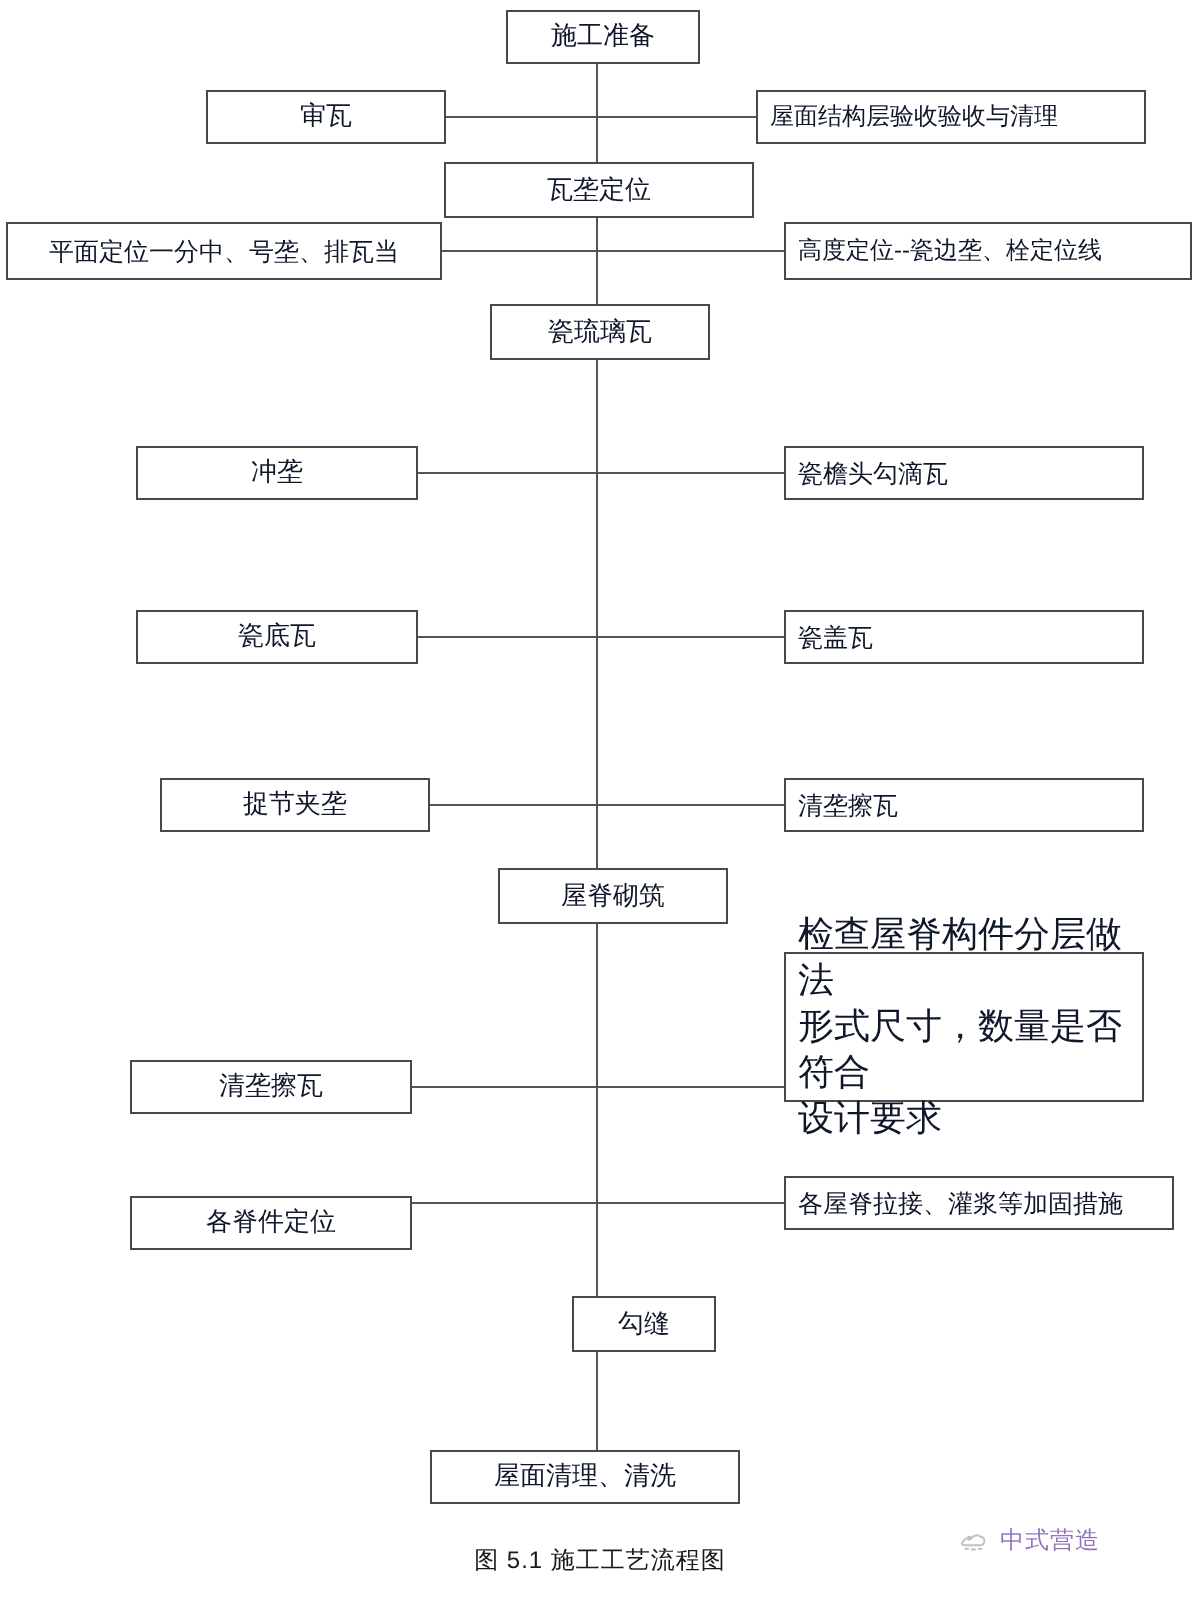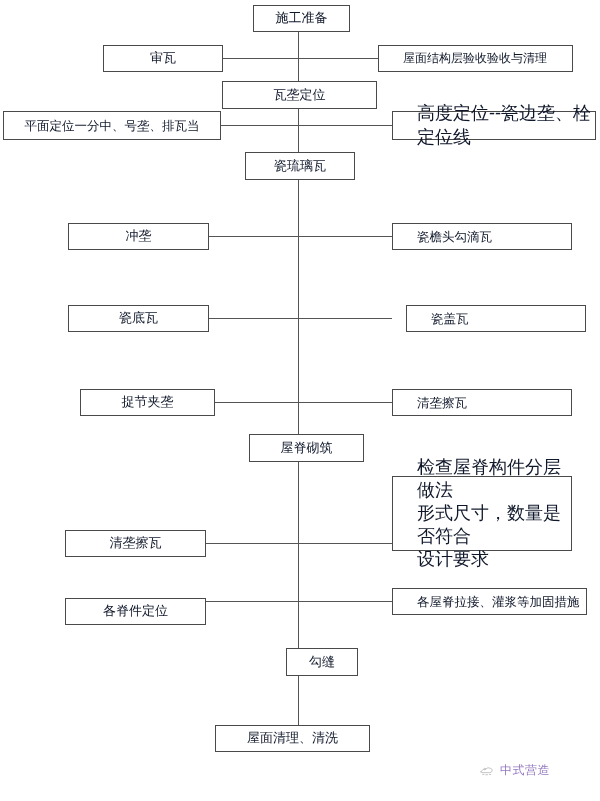--- a/index.html
+++ b/index.html
@@ -28,21 +28,21 @@
     z-index: 3;
     line-height: 1.28;
   }
   .node.center {
     justify-content: center;
     text-align: center;
   }
   .node.leftalign {
     justify-content: flex-start;
     text-align: left;
-    padding-left: 24px;
+    padding-left: 6px;
   }
   .node .txt {
     display: block;
     white-space: pre-line;
   }
   .conn {
     position: absolute;
     background: #555555;
     z-index: 1;
   }
@@ -99,36 +99,36 @@
       </div>
       <div class="node leftalign" style="left: 378px; top: 45px; width: 195px; height: 27px; font-size: 12px;">
         <span class="txt">屋面结构层验收验收与清理</span>
       </div>
       <div class="node center" style="left: 222px; top: 81px; width: 155px; height: 28px; font-size: 13px;">
         <span class="txt">瓦垄定位</span>
       </div>
       <div class="node center" style="left: 3px; top: 111px; width: 218px; height: 29px; font-size: 12.5px;">
         <span class="txt">平面定位一分中、号垄、排瓦当</span>
       </div>
-      <div class="node leftalign" style="left: 392px; top: 111px; width: 204px; height: 29px; font-size: 18px;">
+      <div class="node leftalign" style="left: 392px; top: 111px; width: 204px; height: 29px; font-size: 12px;">
         <span class="txt">高度定位--瓷边垄、栓定位线</span>
       </div>
       <div class="node center" style="left: 245px; top: 152px; width: 110px; height: 28px; font-size: 13px;">
         <span class="txt">瓷琉璃瓦</span>
       </div>
       <div class="node center" style="left: 68px; top: 223px; width: 141px; height: 27px; font-size: 13px;">
         <span class="txt">冲垄</span>
       </div>
       <div class="node leftalign" style="left: 392px; top: 223px; width: 180px; height: 27px; font-size: 12.5px;">
         <span class="txt">瓷檐头勾滴瓦</span>
       </div>
       <div class="node center" style="left: 68px; top: 305px; width: 141px; height: 27px; font-size: 13px;">
         <span class="txt">瓷底瓦</span>
       </div>
-      <div class="node leftalign" style="left: 392px; top: 305px; width: 180px; height: 27px; font-size: 12.5px; margin-left: 14px;">
+      <div class="node leftalign" style="left: 392px; top: 305px; width: 180px; height: 27px; font-size: 12.5px;">
         <span class="txt">瓷盖瓦</span>
       </div>
       <div class="node center" style="left: 80px; top: 389px; width: 135px; height: 27px; font-size: 13px;">
         <span class="txt">捉节夹垄</span>
       </div>
       <div class="node leftalign" style="left: 392px; top: 389px; width: 180px; height: 27px; font-size: 12.5px;">
         <span class="txt">清垄擦瓦</span>
       </div>
       <div class="node center" style="left: 249px; top: 434px; width: 115px; height: 28px; font-size: 13px;">
         <span class="txt">屋脊砌筑</span>
@@ -148,20 +148,21 @@
         <span class="txt">各屋脊拉接、灌浆等加固措施</span>
       </div>
       <div class="node center" style="left: 262px; top: 648px; width: 72px; height: 28px; font-size: 13px; margin-left: 24px;">
         <span class="txt">勾缝</span>
       </div>
       <div class="node center" style="left: 215px; top: 725px; width: 155px; height: 27px; font-size: 13px;">
         <span class="txt">屋面清理、清洗</span>
       </div>
     </div>
 
+  <div class="caption">图 5.1   施工工艺流程图</div>
 
   <div class="watermark">
     <span>
       <svg class="wm-mark" viewBox="0 0 24 24" aria-hidden="true">
         <g fill="none" stroke="#9a9a9a" stroke-width="1.3" stroke-linecap="round">
           <path d="M4 14 q2.5 -5 7 -4 q3 -3.5 6.5 -1 q3 0.5 2.5 3.5 q-0.5 2.5 -3.5 2.5 L7 15 q-3 0 -3 -1z"></path>
           <path d="M6.5 17.5 L8.5 17.5"></path>
           <path d="M11 18 L13.5 18"></path>
           <path d="M16 17.5 L18 17.5"></path>
           <circle cx="9.5" cy="10" r="1.1"></circle>

